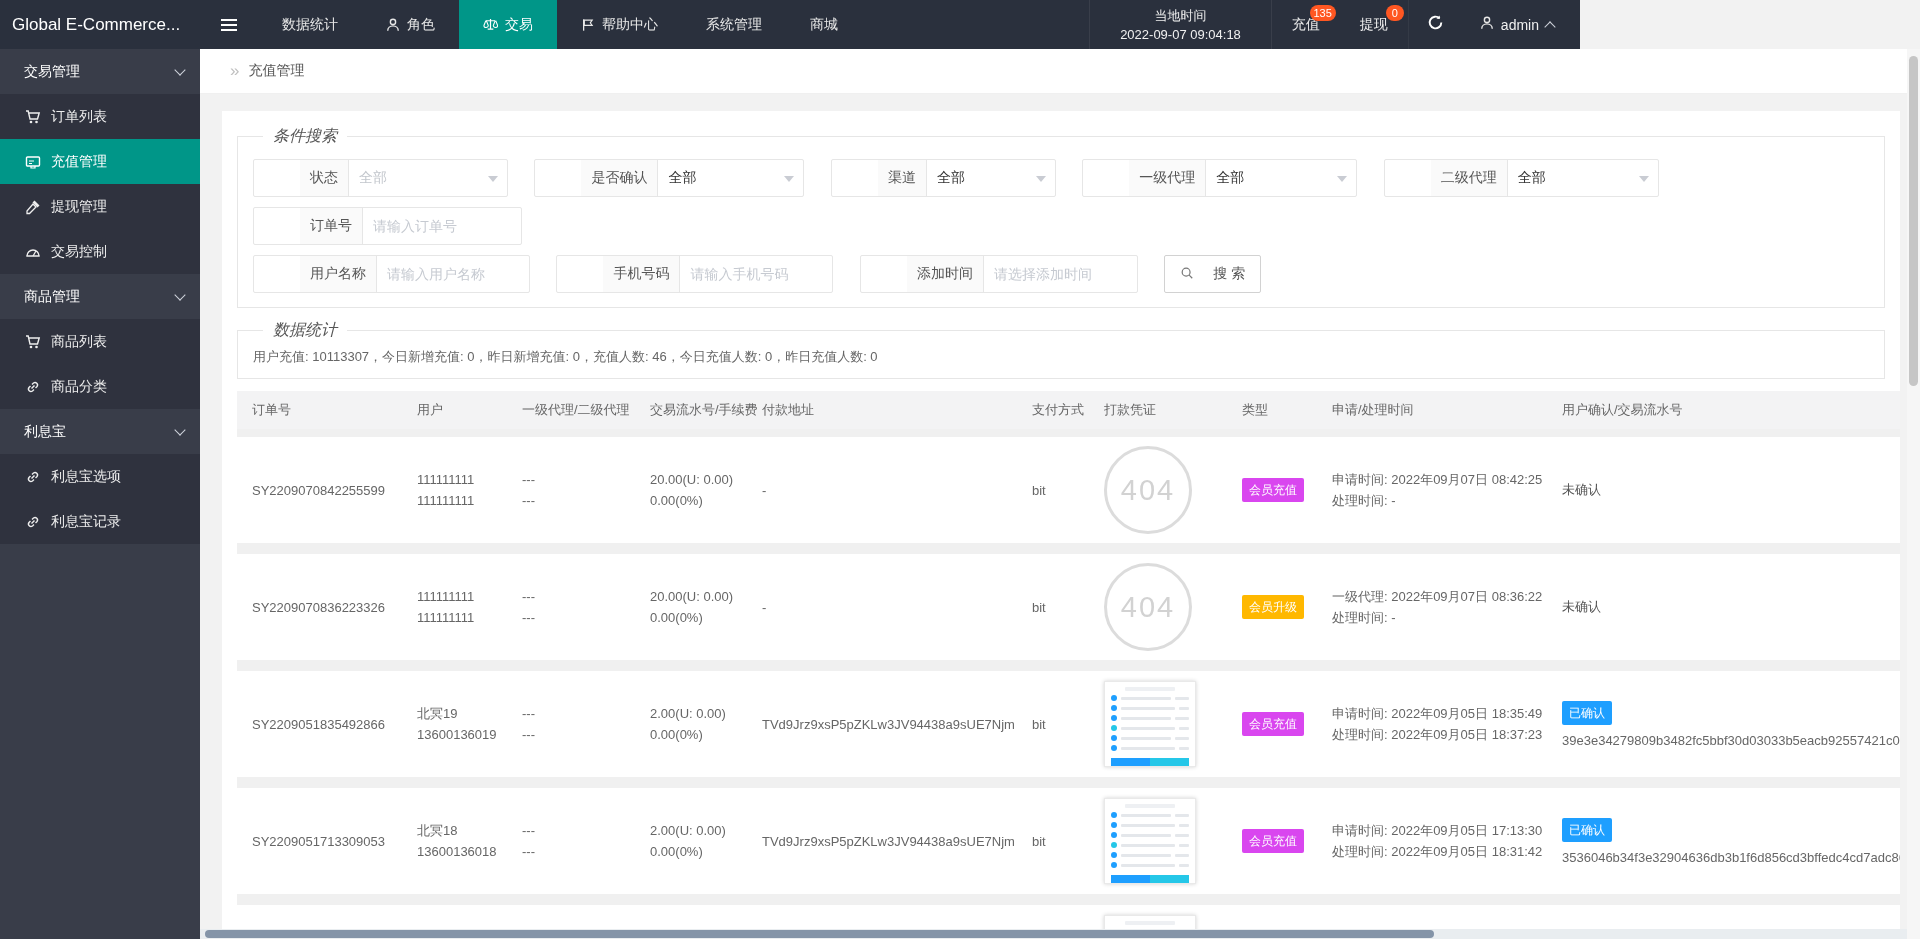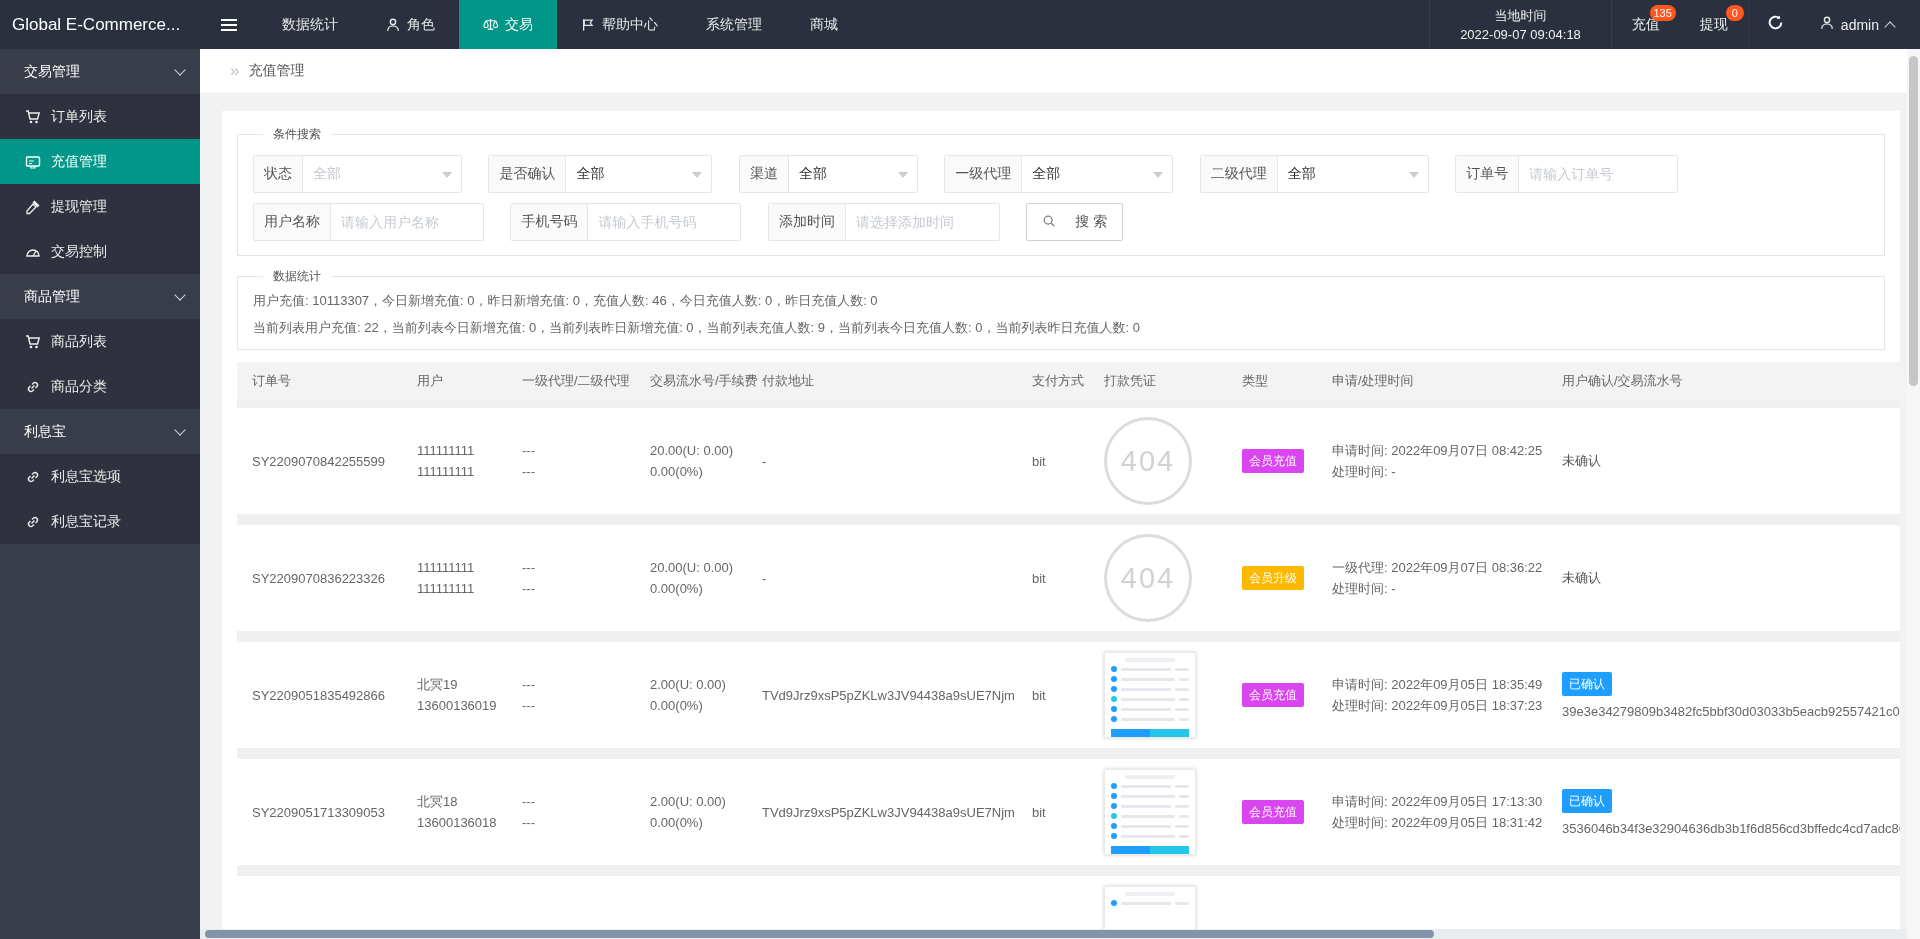--- a/index.html
+++ b/index.html
@@ -1,19 +1,19 @@
 <!DOCTYPE html>
 <html><head>
 <meta charset="utf-8">
 <style>
   * { margin:0; padding:0; box-sizing:border-box; }
   html,body { width:1920px; height:939px; overflow:hidden; font-family:"Liberation Sans","DejaVu Sans",sans-serif; background:#f2f2f2; }
 
   
-  .topbar { position:absolute; left:0; top:0; width:1920px; height:49px; background:#2a303d; display:flex; align-items:stretch; color:#f0f0f0; z-index:30; }
+  .topbar { position:absolute; left:0; top:0; width:1580px; height:49px; background:#2a303d; display:flex; align-items:stretch; color:#f0f0f0; z-index:30; }
   .logo { width:200px; display:flex; align-items:center; padding-left:12px; font-size:17px; color:#fff; white-space:nowrap; overflow:hidden; }
   .burger { width:58px; display:flex; align-items:center; justify-content:center; cursor:pointer; }
   .burger .bars { width:16px; }
   .burger .bars i { display:block; height:2px; background:#fff; margin:3px 0; }
   .nav-item { display:flex; align-items:center; gap:7px; padding:0 24px; font-size:14px; color:#e8e8e8; cursor:pointer; }
   .nav-item.active { background:#009688; color:#fff; }
   .nav-icon svg { display:block; }
   .top-right { margin-left:auto; display:flex; align-items:stretch; }
   .time-block { display:flex; flex-direction:column; justify-content:center; text-align:center; padding:0 30px; font-size:13px; line-height:19px; border-left:1px solid rgba(255,255,255,.07); border-right:1px solid rgba(255,255,255,.07); }
   .count-item { position:relative; display:flex; align-items:center; padding:0 20px; font-size:14px; cursor:pointer; }
@@ -31,23 +31,23 @@
 
   
   .main { position:absolute; left:200px; top:49px; right:0; bottom:0; background:#f2f2f2; overflow:hidden; }
   .breadcrumb-bar { height:45px; background:#fff; border-bottom:1px solid #f0f0f0; display:flex; align-items:center; padding:0 30px; gap:9px; }
   .crumb-sep { color:#bfbfbf; font-size:17px; }
   .crumb-current { color:#555; font-size:14px; }
   .content { padding:17px 20px 0 22px; }
   .card { background:#fff; padding:15px; overflow:hidden; }
 
   fieldset { border:1px solid #e6e6e6; padding:2px 15px 14px; margin-bottom:12px; }
-  legend { margin-left:10px; padding:0 10px; font-size:12px; color:#555; }
-
-  .fgroup { display:inline-flex; align-items:stretch; height:38px; border:1px solid #e6e6e6; border-radius:2px; margin:10px 22px 0 0; vertical-align:top; background:#fff; }
+  legend { margin-left:10px; padding:0 10px; font-size:16px; color:#555;font-style:italic; }
+
+  .fgroup { display:inline-flex; align-items:stretch; height:38px; border:1px solid #e6e6e6; border-radius:2px; margin:10px 22px 0 0; vertical-align:top; background:#fff;padding-left:46px; }
   .flabel { display:flex; align-items:center; padding:0 10px; background:#fafafa; border-right:1px solid #e6e6e6; font-size:14px; color:#555; white-space:nowrap; }
   .fvalue { position:relative; display:flex; align-items:center; font-size:14px; color:#333; padding:0 26px 0 10px; cursor:pointer; }
   .fvalue.muted { color:#c2c6cc; }
   .caret { position:absolute; right:9px; top:16px; width:0; height:0; border-left:5px solid transparent; border-right:5px solid transparent; border-top:6px solid #c9ccd3; }
   .fgroup input { border:none; outline:none; font-size:14px; color:#ef4444; padding:0 10px; background:transparent; }
   .fgroup input::placeholder { color:#c6cad1; }
   .search-btn { display:inline-flex; align-items:center; gap:19px; height:38px; margin-top:10px; padding:0 15px; border:1px solid #d2d2d2; border-radius:2px; background:#fff; font-size:14px; color:#555; cursor:pointer; vertical-align:top; }
 
   .stats-line { font-size:13px; color:#666; line-height:27px; white-space:nowrap; }
 
@@ -334,21 +334,20 @@
                 </svg>
             </span>
             <span>搜 索</span>
           </button>
         </div>
       </fieldset>
 
       <fieldset style="padding-bottom:8px;">
         <legend>数据统计</legend>
         <div class="stats-line">用户充值: 10113307，今日新增充值: 0，昨日新增充值: 0，充值人数: 46，今日充值人数: 0，昨日充值人数: 0</div>
-        <div class="stats-line">当前列表用户充值: 22，当前列表今日新增充值: 0，当前列表昨日新增充值: 0，当前列表充值人数: 9，当前列表今日充值人数: 0，当前列表昨日充值人数: 0</div>
       </fieldset>
 
       <div class="tbl">
         <div class="tbl-header grid-cols">
           <div>订单号</div>
           <div>用户</div>
           <div>一级代理/二级代理</div>
           <div>交易流水号/手续费</div>
           <div>付款地址</div>
           <div>支付方式</div>

